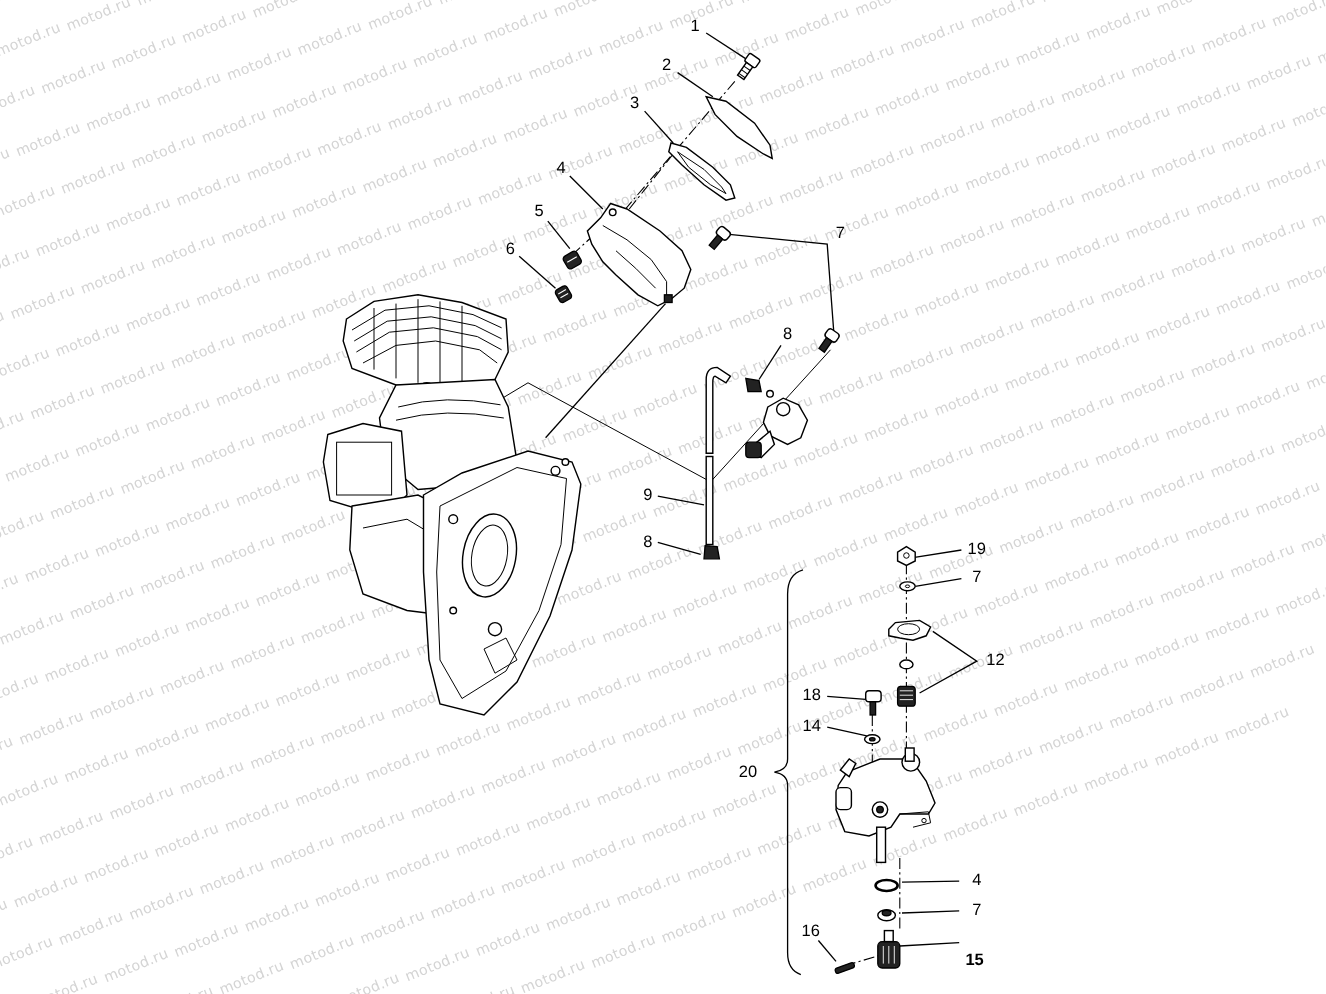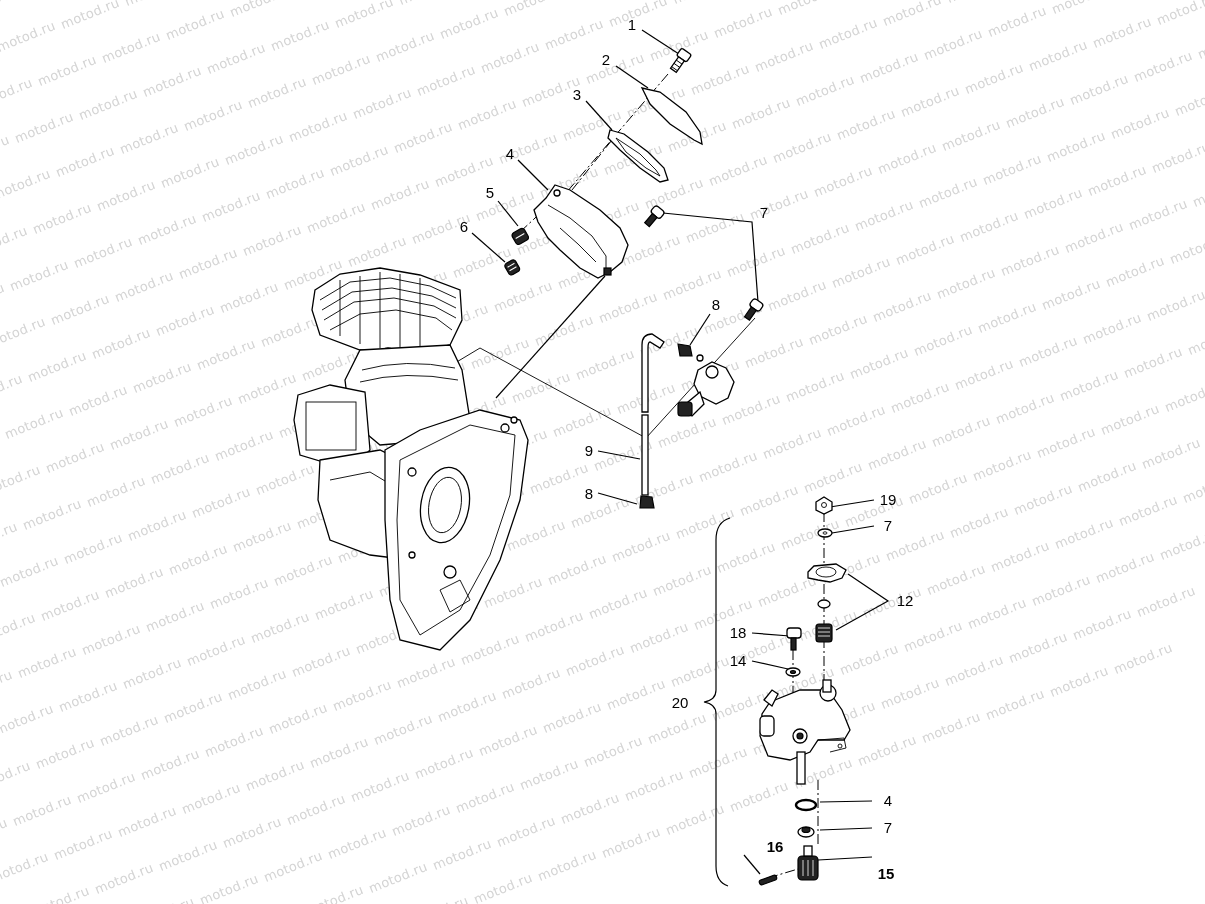--- a/index.html
+++ b/index.html
@@ -604,15 +604,15 @@
     <div class="callout" style="left: 589px; top: 450px;">9</div>
     <div class="callout" style="left: 589px; top: 493px;">8</div>
     <div class="callout" style="left: 888px; top: 499px;">19</div>
     <div class="callout" style="left: 888px; top: 525px;">7</div>
     <div class="callout" style="left: 905px; top: 600px;">12</div>
     <div class="callout" style="left: 738px; top: 632px;">18</div>
     <div class="callout" style="left: 738px; top: 660px;">14</div>
     <div class="callout" style="left: 680px; top: 702px;">20</div>
     <div class="callout" style="left: 888px; top: 800px;">4</div>
     <div class="callout" style="left: 888px; top: 827px;">7</div>
-    <div class="callout" style="left: 775px; top: 846px; font-weight: bold;">16</div>
+    <div class="callout" style="left: 737px; top: 846px;">16</div>
     <div class="callout" style="left: 886px; top: 873px; font-weight: bold;">15</div>
   </div>
 
 </body></html>

